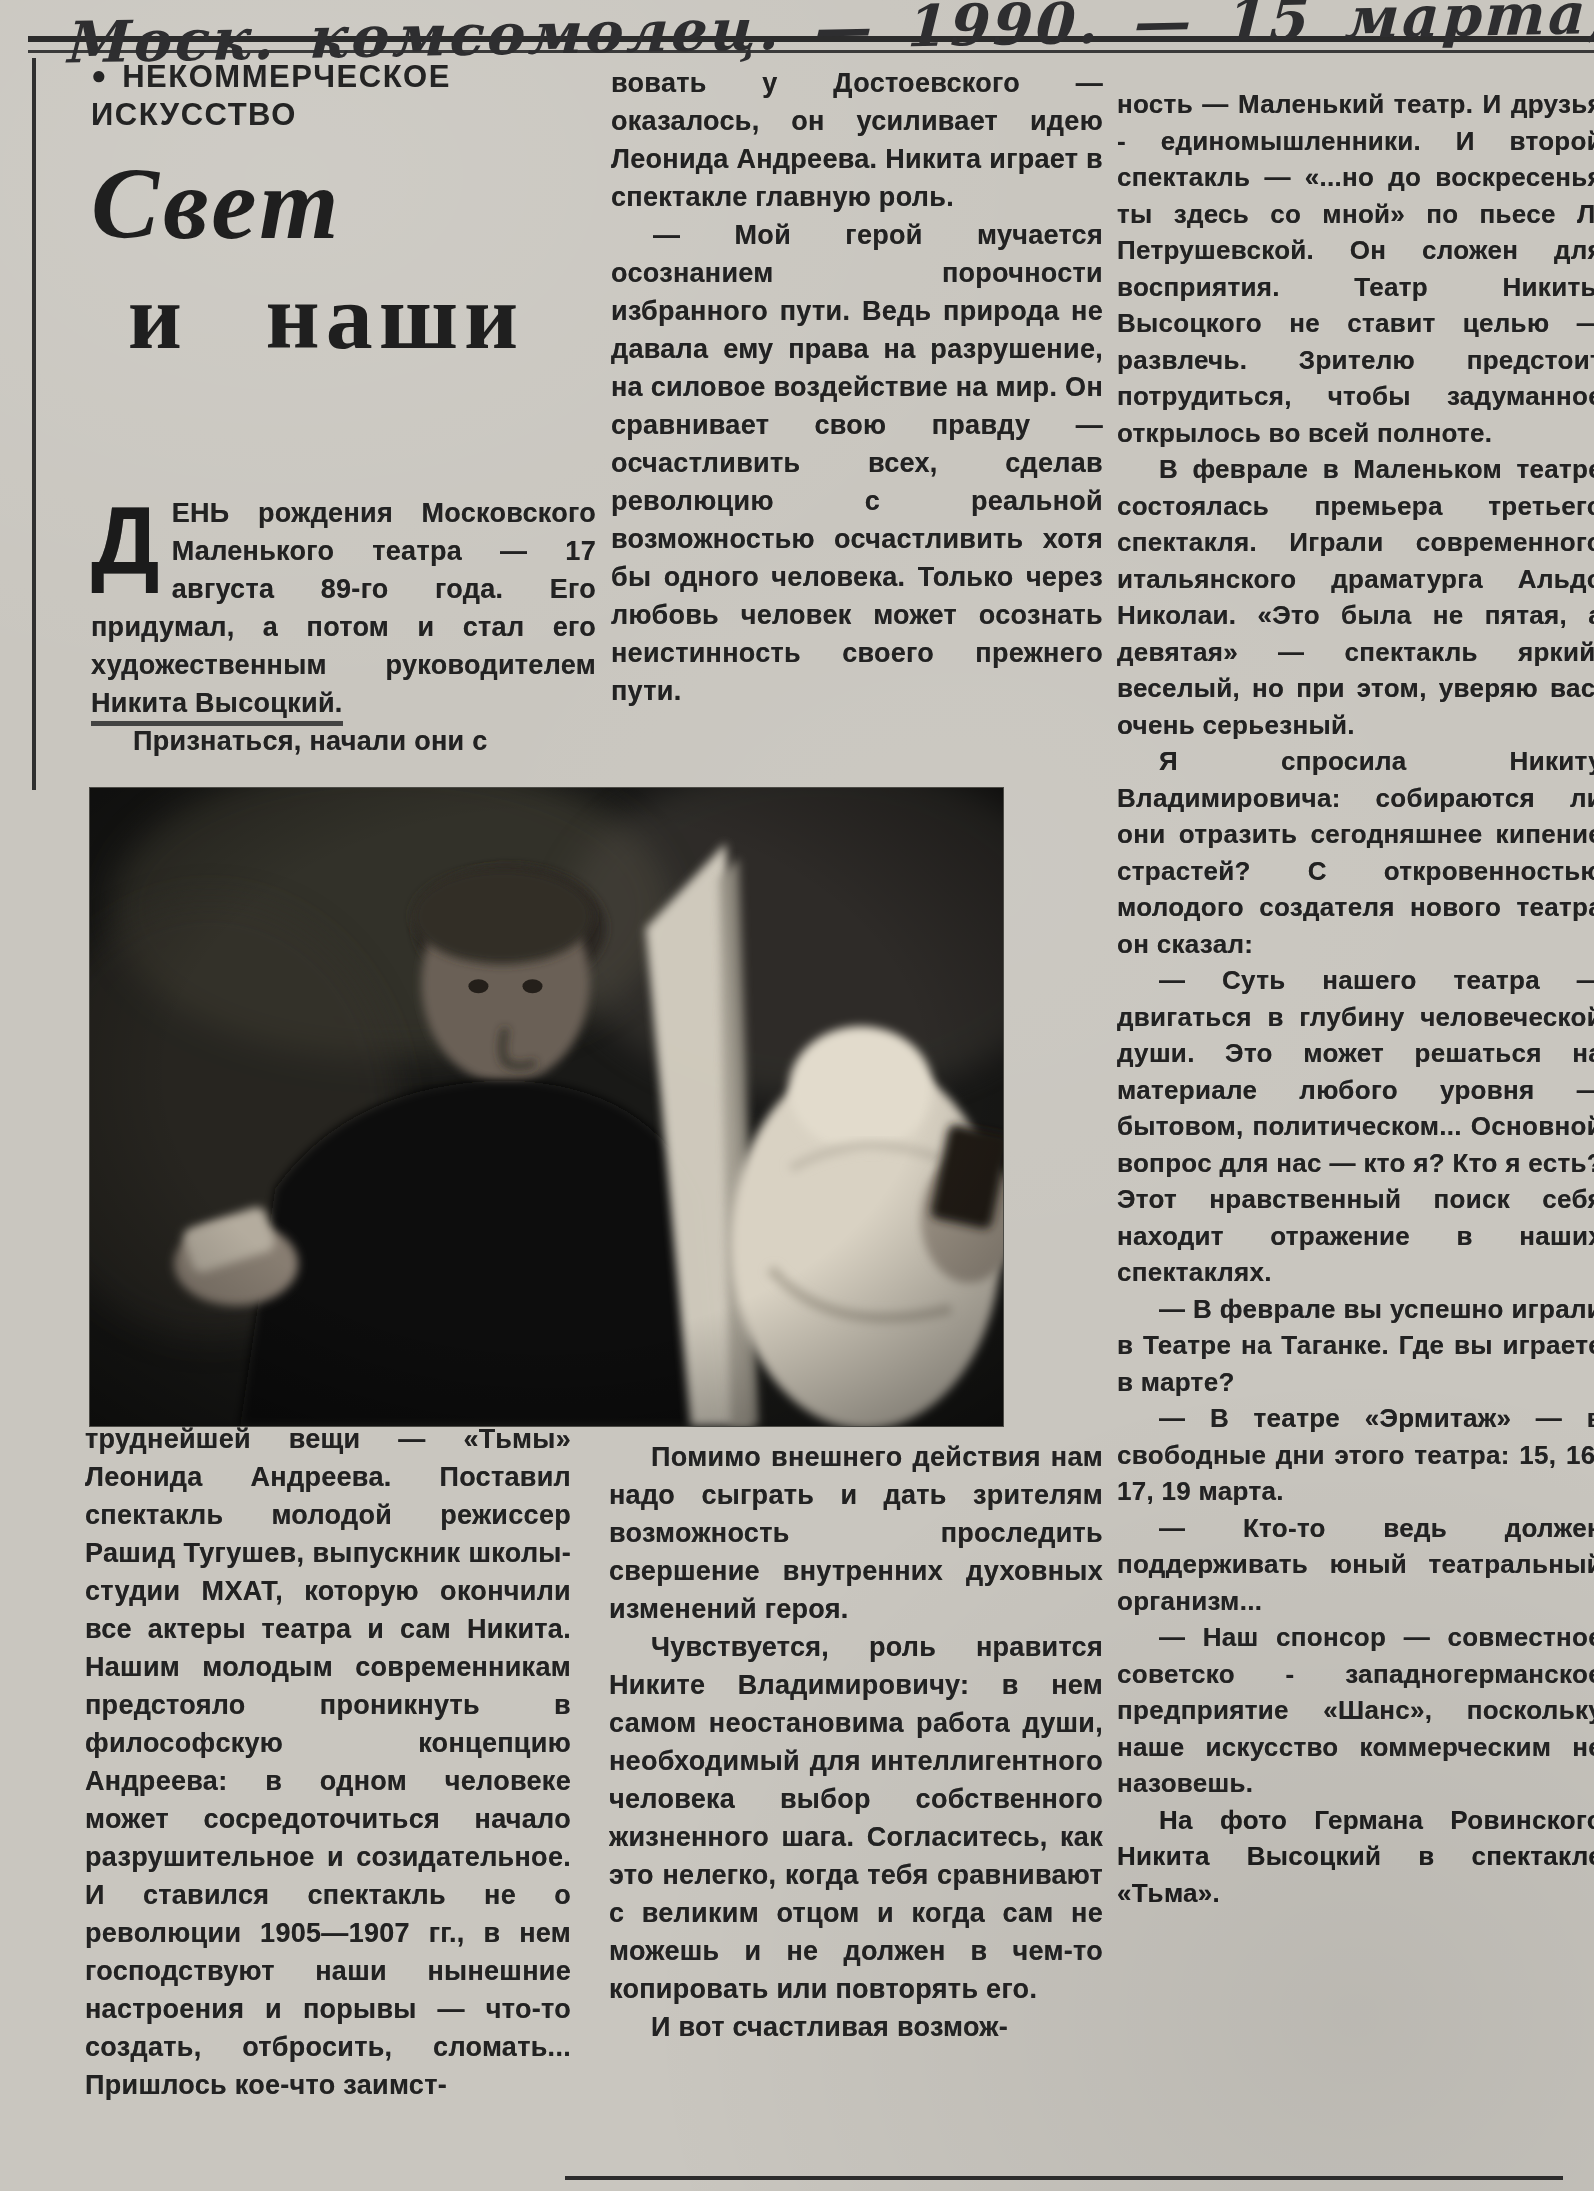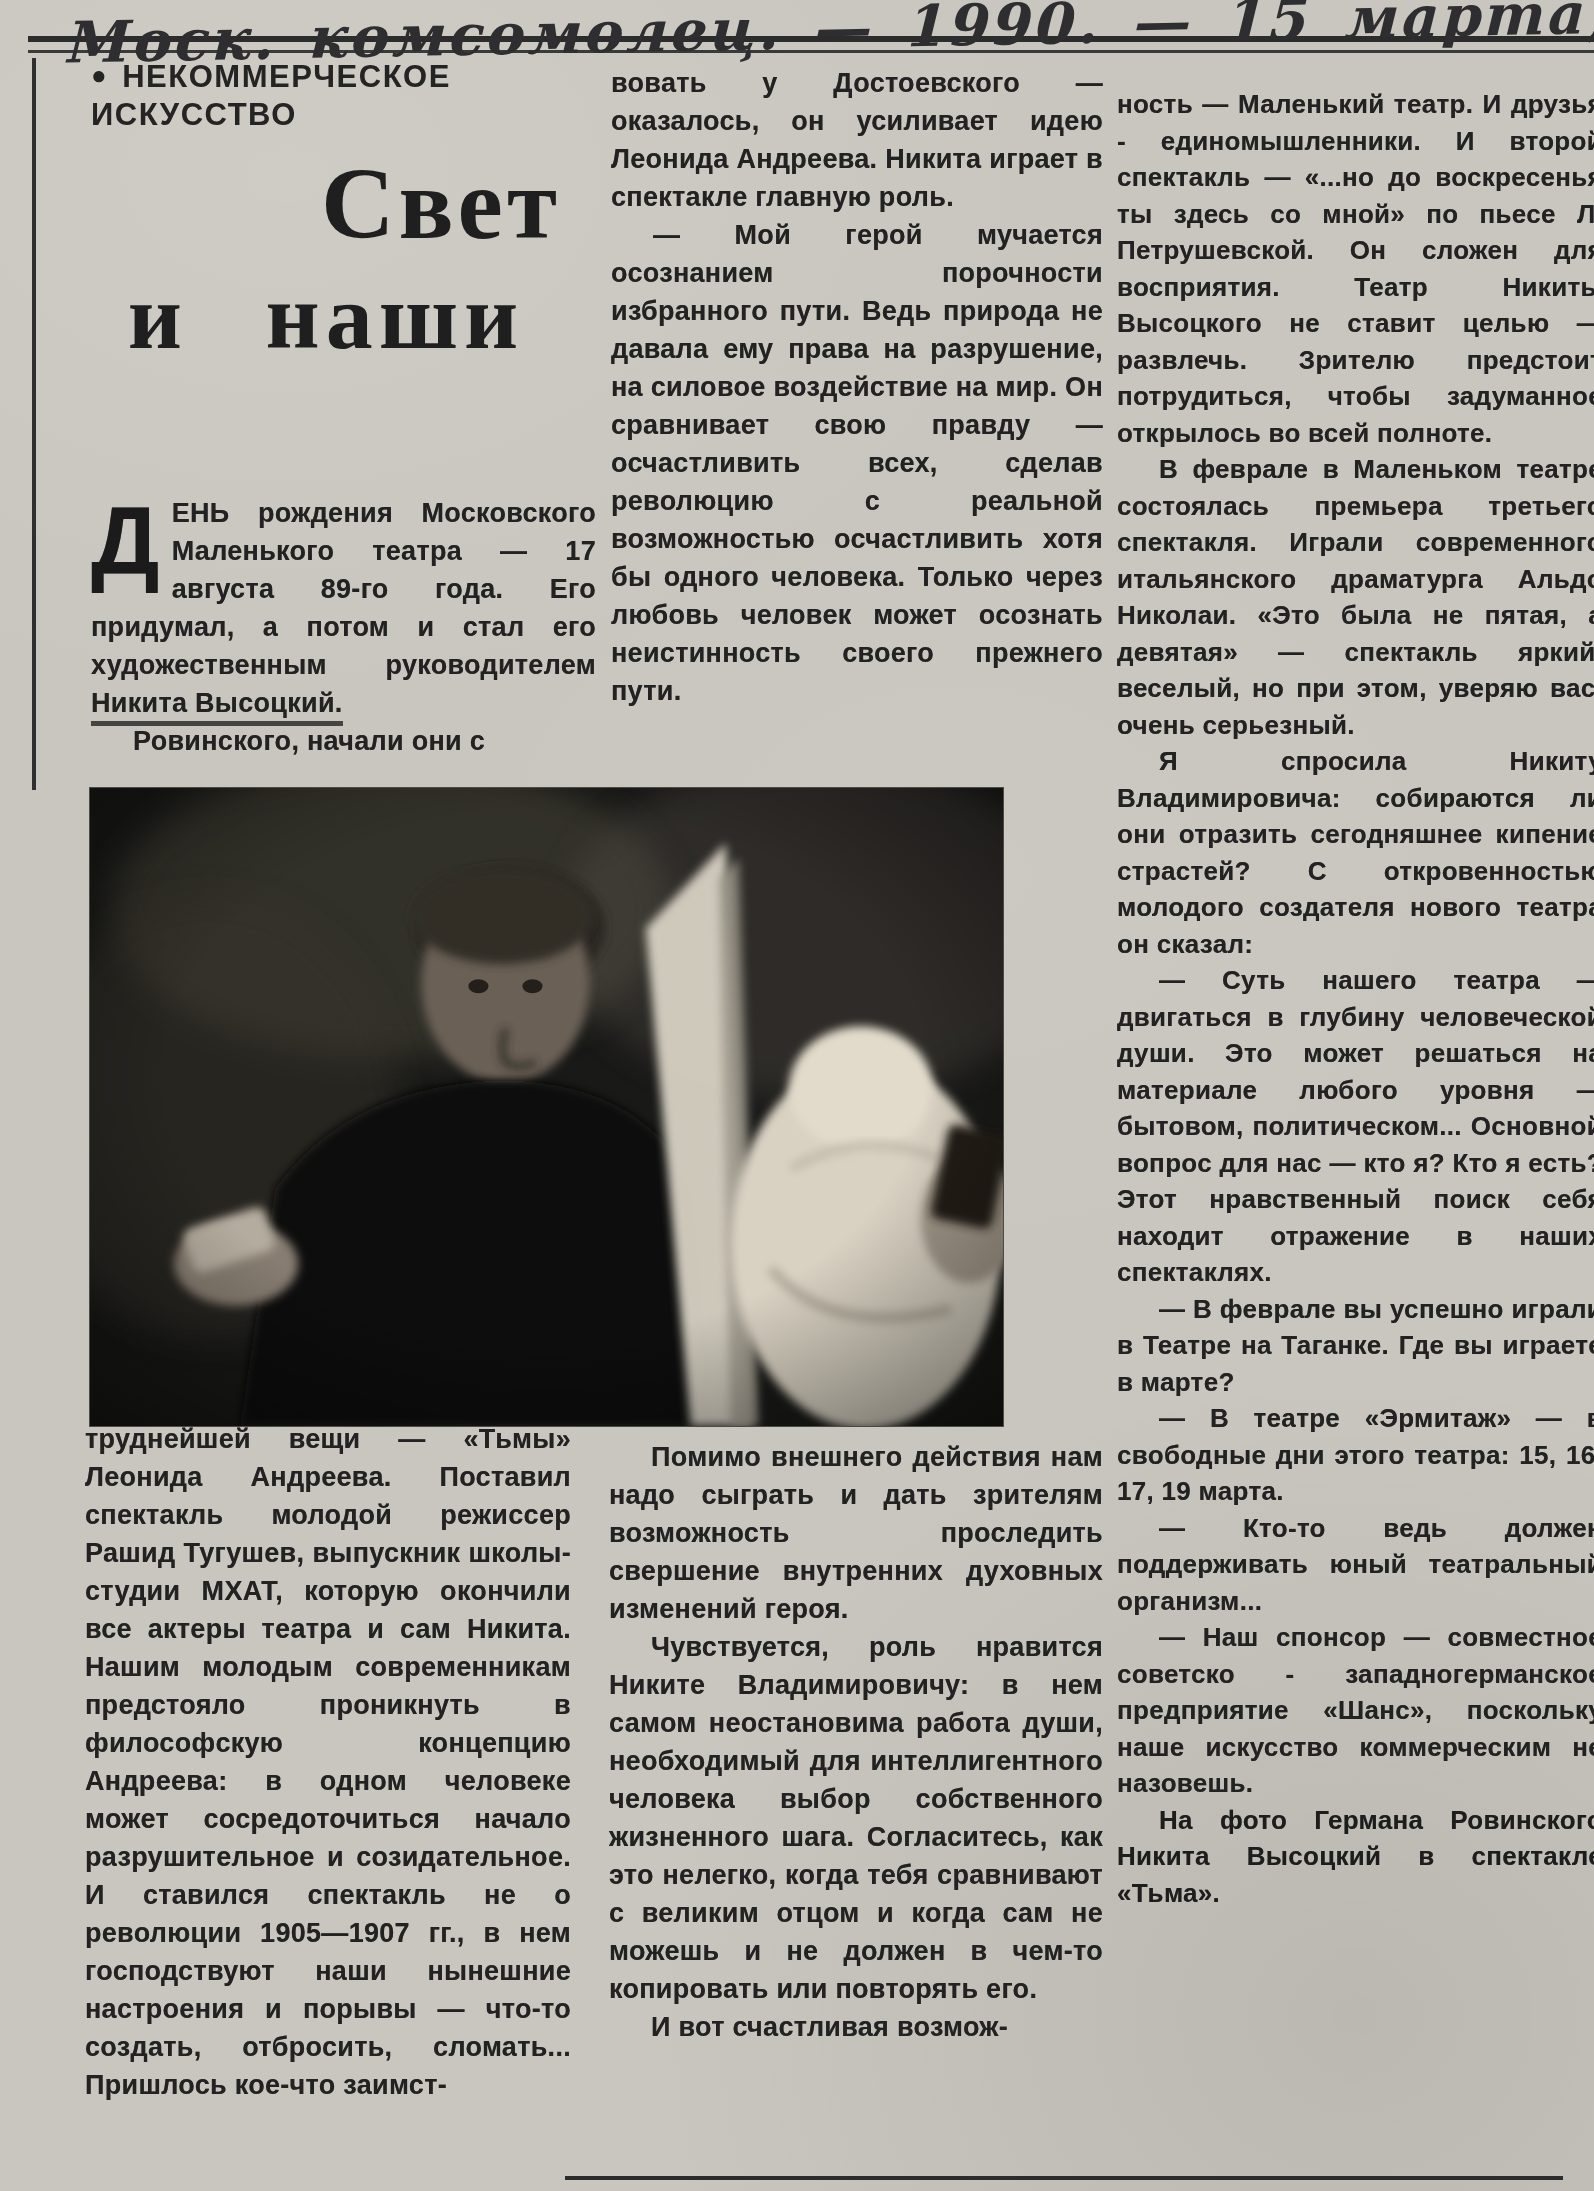--- a/index.html
+++ b/index.html
@@ -36,21 +36,21 @@
 
   .rubric{
     width:390px;font-weight:bold;font-size:31px;line-height:38px;
     letter-spacing:1.5px;color:#242424;
   }
   .bullet{font-size:26px;margin-right:14px;vertical-align:3px;}
 
   .title{margin:16px 0 0 0;width:470px;font-family:"Liberation Serif", serif;font-weight:bold;color:#26262
 
 8;}
-  .title .t1{display:block;text-align:right;font-size:102px;line-height:108px;letter-spacing:4px;}
+  .title .t1{display:block;text-align:left;font-size:102px;line-height:108px;letter-spacing:4px;font-style:italic;}
   .title .t2{display:block;text-align:center;font-size:94px;line-height:100px;letter-spacing:6px;word-spacing:48px;margin-top:8px;}
 
   .body{
     margin:0;font-size:27px;line-height:38px;font-weight:bold;
     letter-spacing:.3px;text-align:justify;color:#222;
     text-shadow:0 0 .5px rgba(35,35,35,.55);
   }
   .col-right .body{font-size:26px;line-height:36.5px;}
   .indent{text-indent:42px;}
   .lead{margin-top:128px;}
@@ -85,21 +85,21 @@
 
   <section class="col col-left-top">
     <div class="rubric">
       <span class="bullet">●</span><span>НЕКОММЕРЧЕСКОЕ ИСКУССТВО</span>
     </div>
     <h1 class="title">
       <span class="t1">Свет</span>
       <span class="t2">и наши</span>
     </h1>
     <p class="body lead"><span class="dropcap">Д</span><span>ЕНЬ рождения Московского Маленького театра — 17 августа 89-го года. Его придумал, а потом и стал его художественным руководителем </span><span class="underlined">Никита Высоцкий.</span></p>
-    <p class="body indent">Ровинского, начали они с</p>
+    <p class="body indent">Признаться, начали они с</p>
   </section>
 
   <section class="col col-mid-top">
     <p class="body">вовать у Достоевского — оказалось, он усиливает идею Леонида Андреева. Никита играет в спектакле главную роль.</p>
     <p class="body indent">— Мой герой мучается осознанием порочности избранного пути. Ведь природа не давала ему права на разрушение, на силовое воздействие на мир. Он сравнивает свою правду — осчастливить всех, сделав революцию с реальной возможностью осчастливить хотя бы одного человека. Только через любовь человек может осознать неистинность своего прежнего пути.</p>
   </section>
 
   <figure class="photo">
     <svg viewBox="0 0 912 637" preserveAspectRatio="none">
       <defs>

